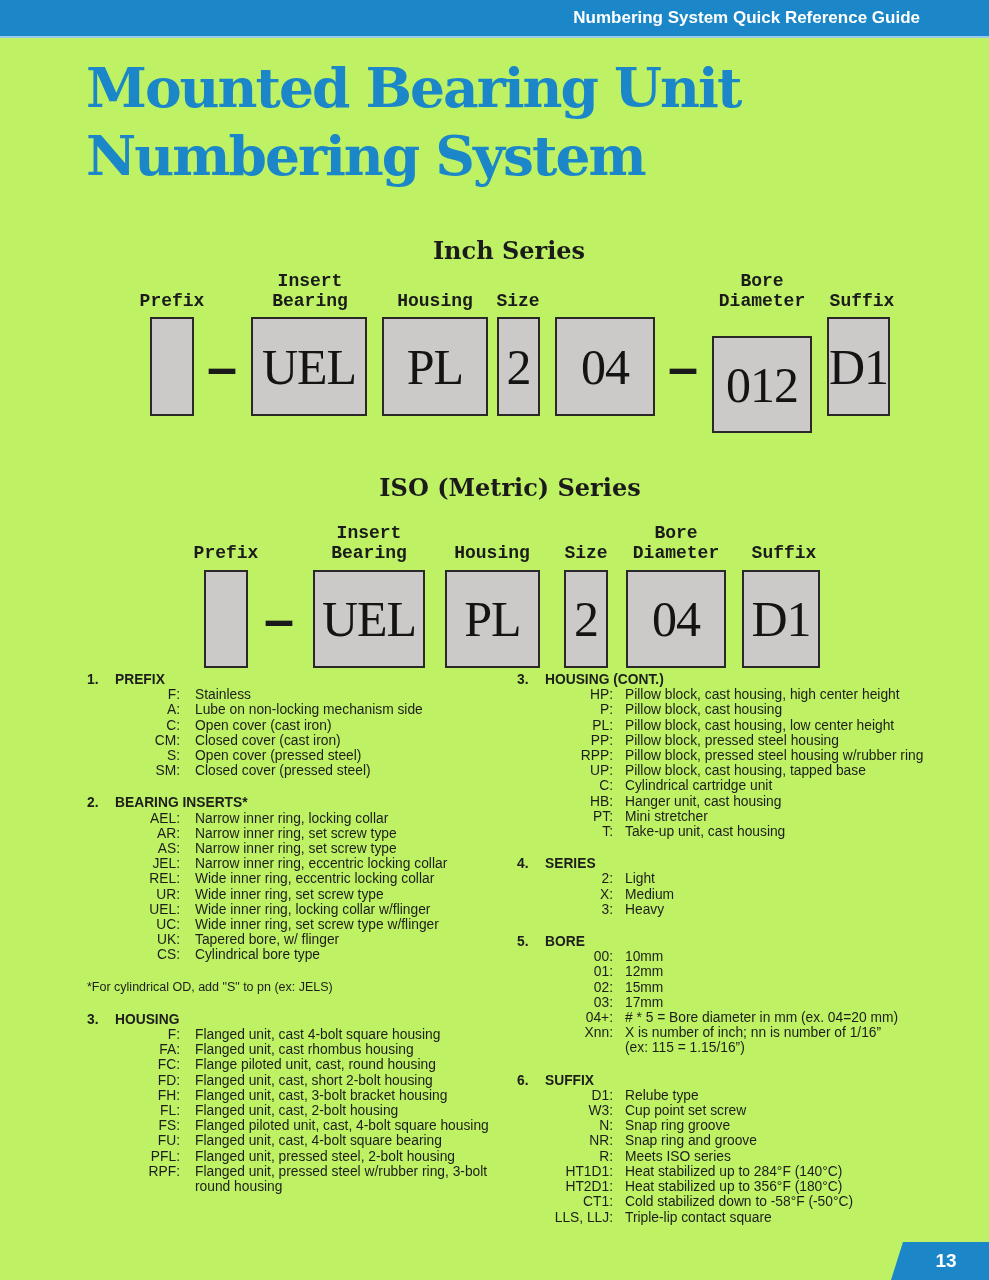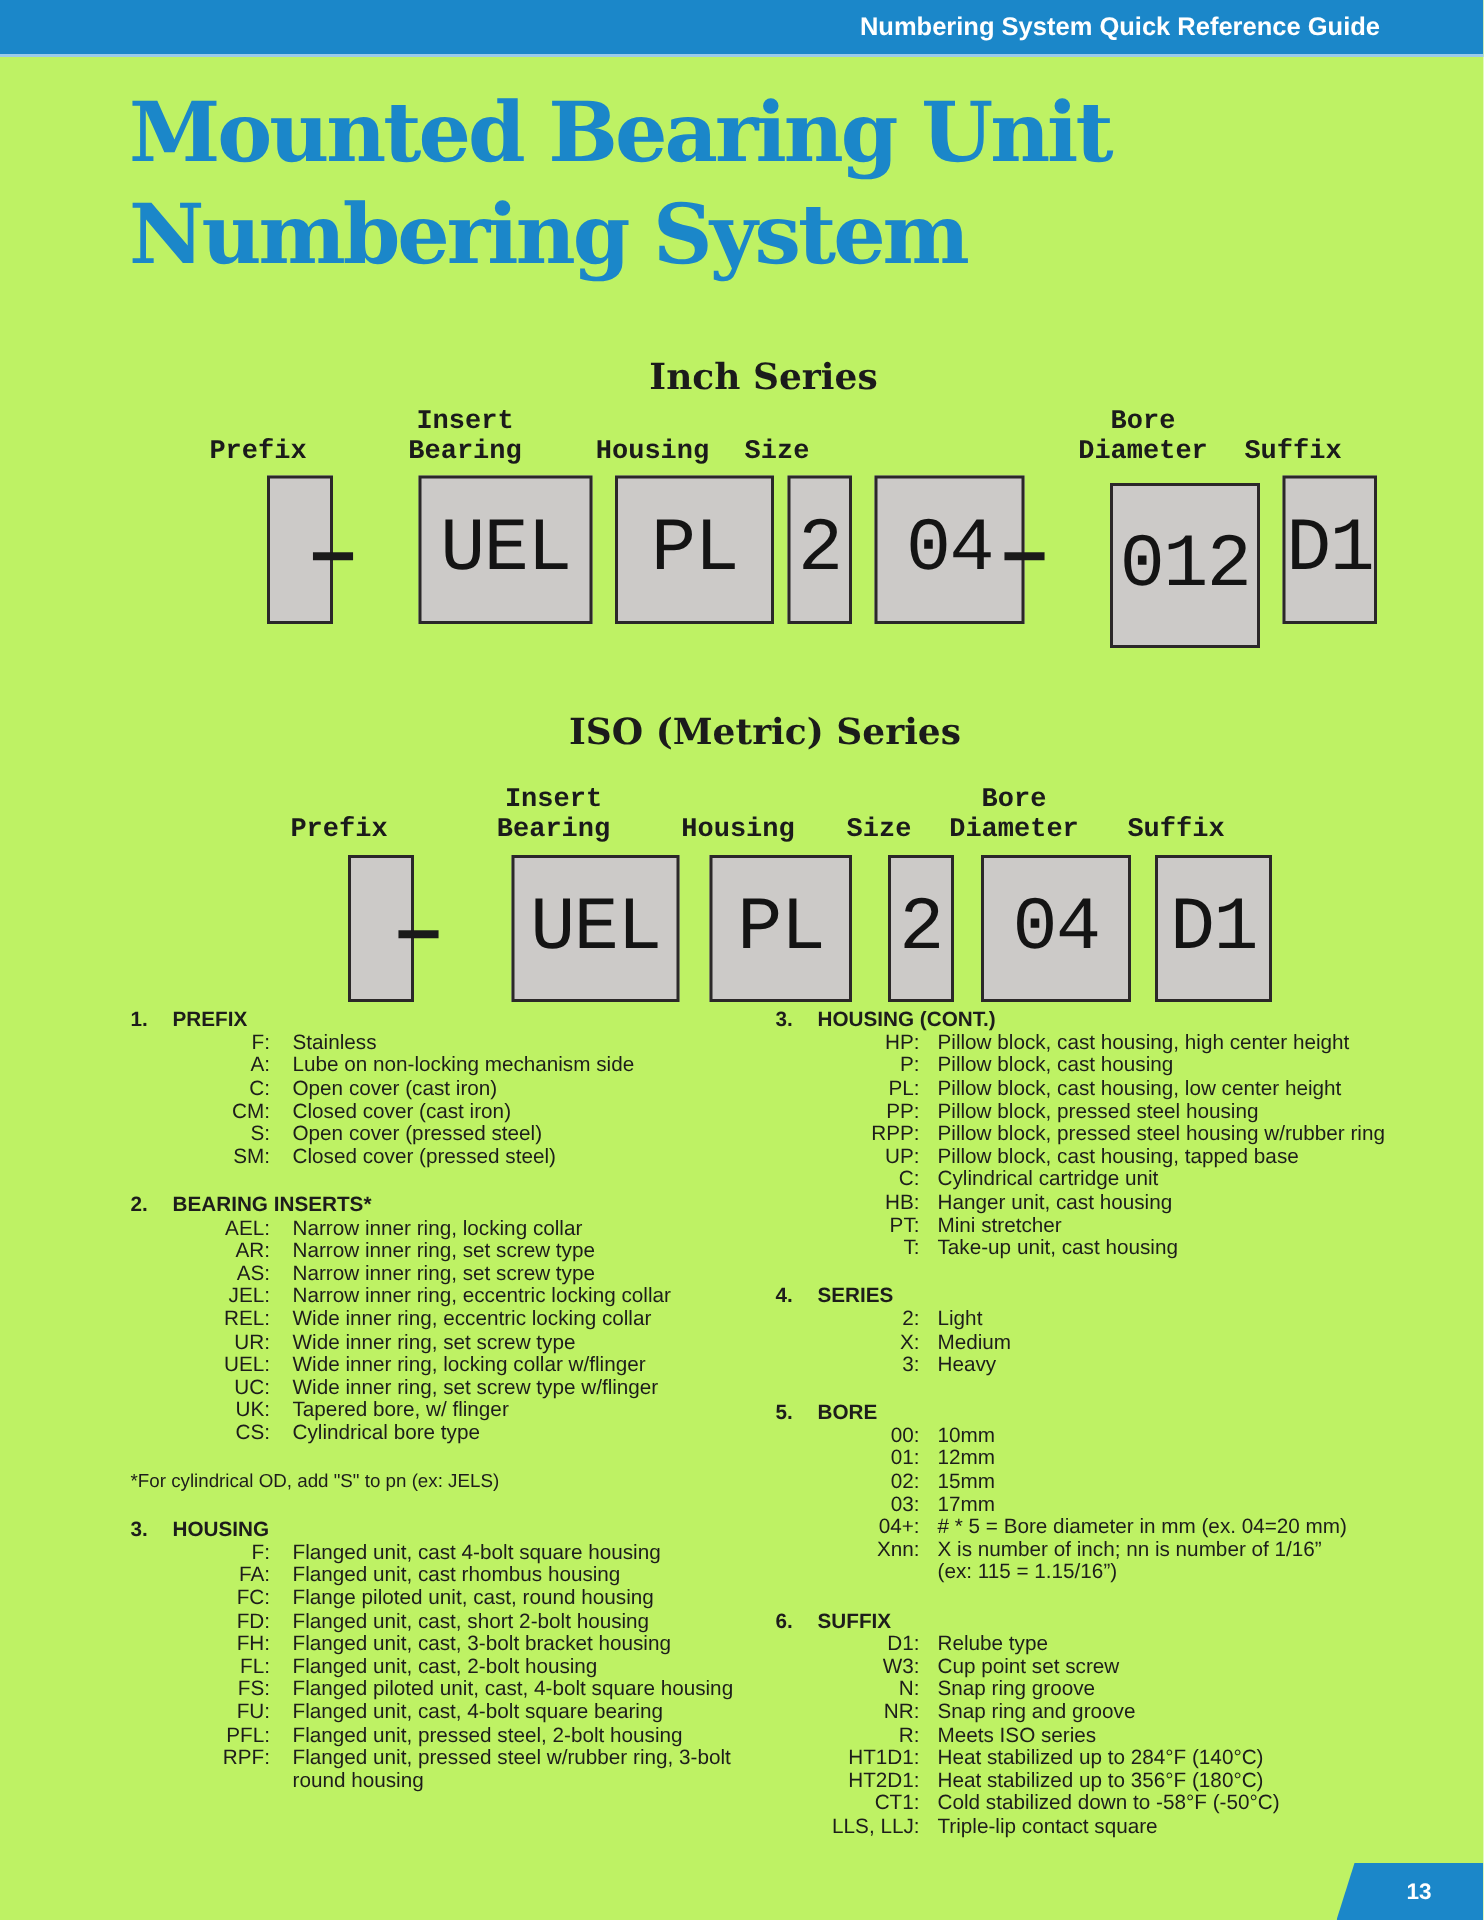--- a/index.html
+++ b/index.html
@@ -31,22 +31,21 @@
   }
   .dlabel {
     position:absolute; transform:translateX(-50%); text-align:center;
     font-family:Liberation Mono, monospace; font-weight:bold; font-size:18px;
     line-height:20px; color:#1b1b1b; white-space:pre-line;
   }
   .dbox {
     position:absolute; background:#CCCAC8; border:2px solid #2B2829;
     box-sizing:border-box; display:flex; align-items:center; justify-content:center;
     font-size:50px; letter-spacing:-1px; color:#141414;
-    font-family:Liberation Mono, monospace;
-    margin-left:28px;
+    font-family:Liberation Serif, serif;
   }
   .dash-cell {
     position:absolute; display:flex; align-items:center; justify-content:center;
     font-size:54px; font-weight:bold; color:#1a1a1a;
     font-family:"Liberation Sans", sans-serif;
   }
 
   
   .col {
     position:absolute; top:672px; font-size:13.8px; line-height:15.2px; color:#1d1d1b;
@@ -63,21 +62,21 @@
   .col-left  .desc { margin-left:15px; }
   .col-right .code { width:96px; }
   .col-right .desc { margin-left:12px; }
   .desc { white-space:pre-line; }
   .footnote { margin-top:17px; font-size:12.5px; }
 
   
   .page-tab {
     position:absolute; right:0; bottom:0; width:98px; height:38px;
     background:#1B87C9; clip-path:polygon(12px 0, 100% 0, 100% 100%, 0 100%);
-    color:#ffffff; font-weight:bold; font-size:15px;
+    color:#ffffff; font-weight:bold; font-size:19px;
     display:flex; align-items:center; justify-content:center;
     padding-left:12px; box-sizing:border-box;
   }
 </style>
 </head>
 <body>
 
 <div class="page">
 
   <div class="topbar">
@@ -100,21 +99,21 @@
 Diameter</div>
   <div class="dlabel" style="left:862px; top:291px;">Suffix</div>
 
   <div class="dbox" style="left:150px; top:317px; width:44px;  height:99px;"></div>
   <div class="dash-cell" style="left:200px; top:317px; width:44px; height:99px;">–</div>
   <div class="dbox" style="left:251px; top:317px; width:116px; height:99px;">UEL</div>
   <div class="dbox" style="left:382px; top:317px; width:106px; height:99px;">PL</div>
   <div class="dbox" style="left:497px; top:317px; width:43px;  height:99px;">2</div>
   <div class="dbox" style="left:555px; top:317px; width:100px; height:99px;">04</div>
   <div class="dash-cell" style="left:661px; top:317px; width:44px; height:99px;">–</div>
-  <div class="dbox" style="left:712px; top:322px; width:100px; height:110px;">012</div>
+  <div class="dbox" style="left:712px; top:336px; width:100px; height:97px;">012</div>
   <div class="dbox" style="left:827px; top:317px; width:63px;  height:99px;">D1</div>
 
   <div class="series-title" style="left:510px; top:473px;">ISO (Metric) Series</div>
 
   <div class="dlabel" style="left:226px; top:543px;">Prefix</div>
   <div class="dlabel" style="left:369px; top:523px;">Insert
 Bearing</div>
   <div class="dlabel" style="left:492px; top:543px;">Housing</div>
   <div class="dlabel" style="left:586px; top:543px;">Size</div>
   <div class="dlabel" style="left:676px; top:523px;">Bore

